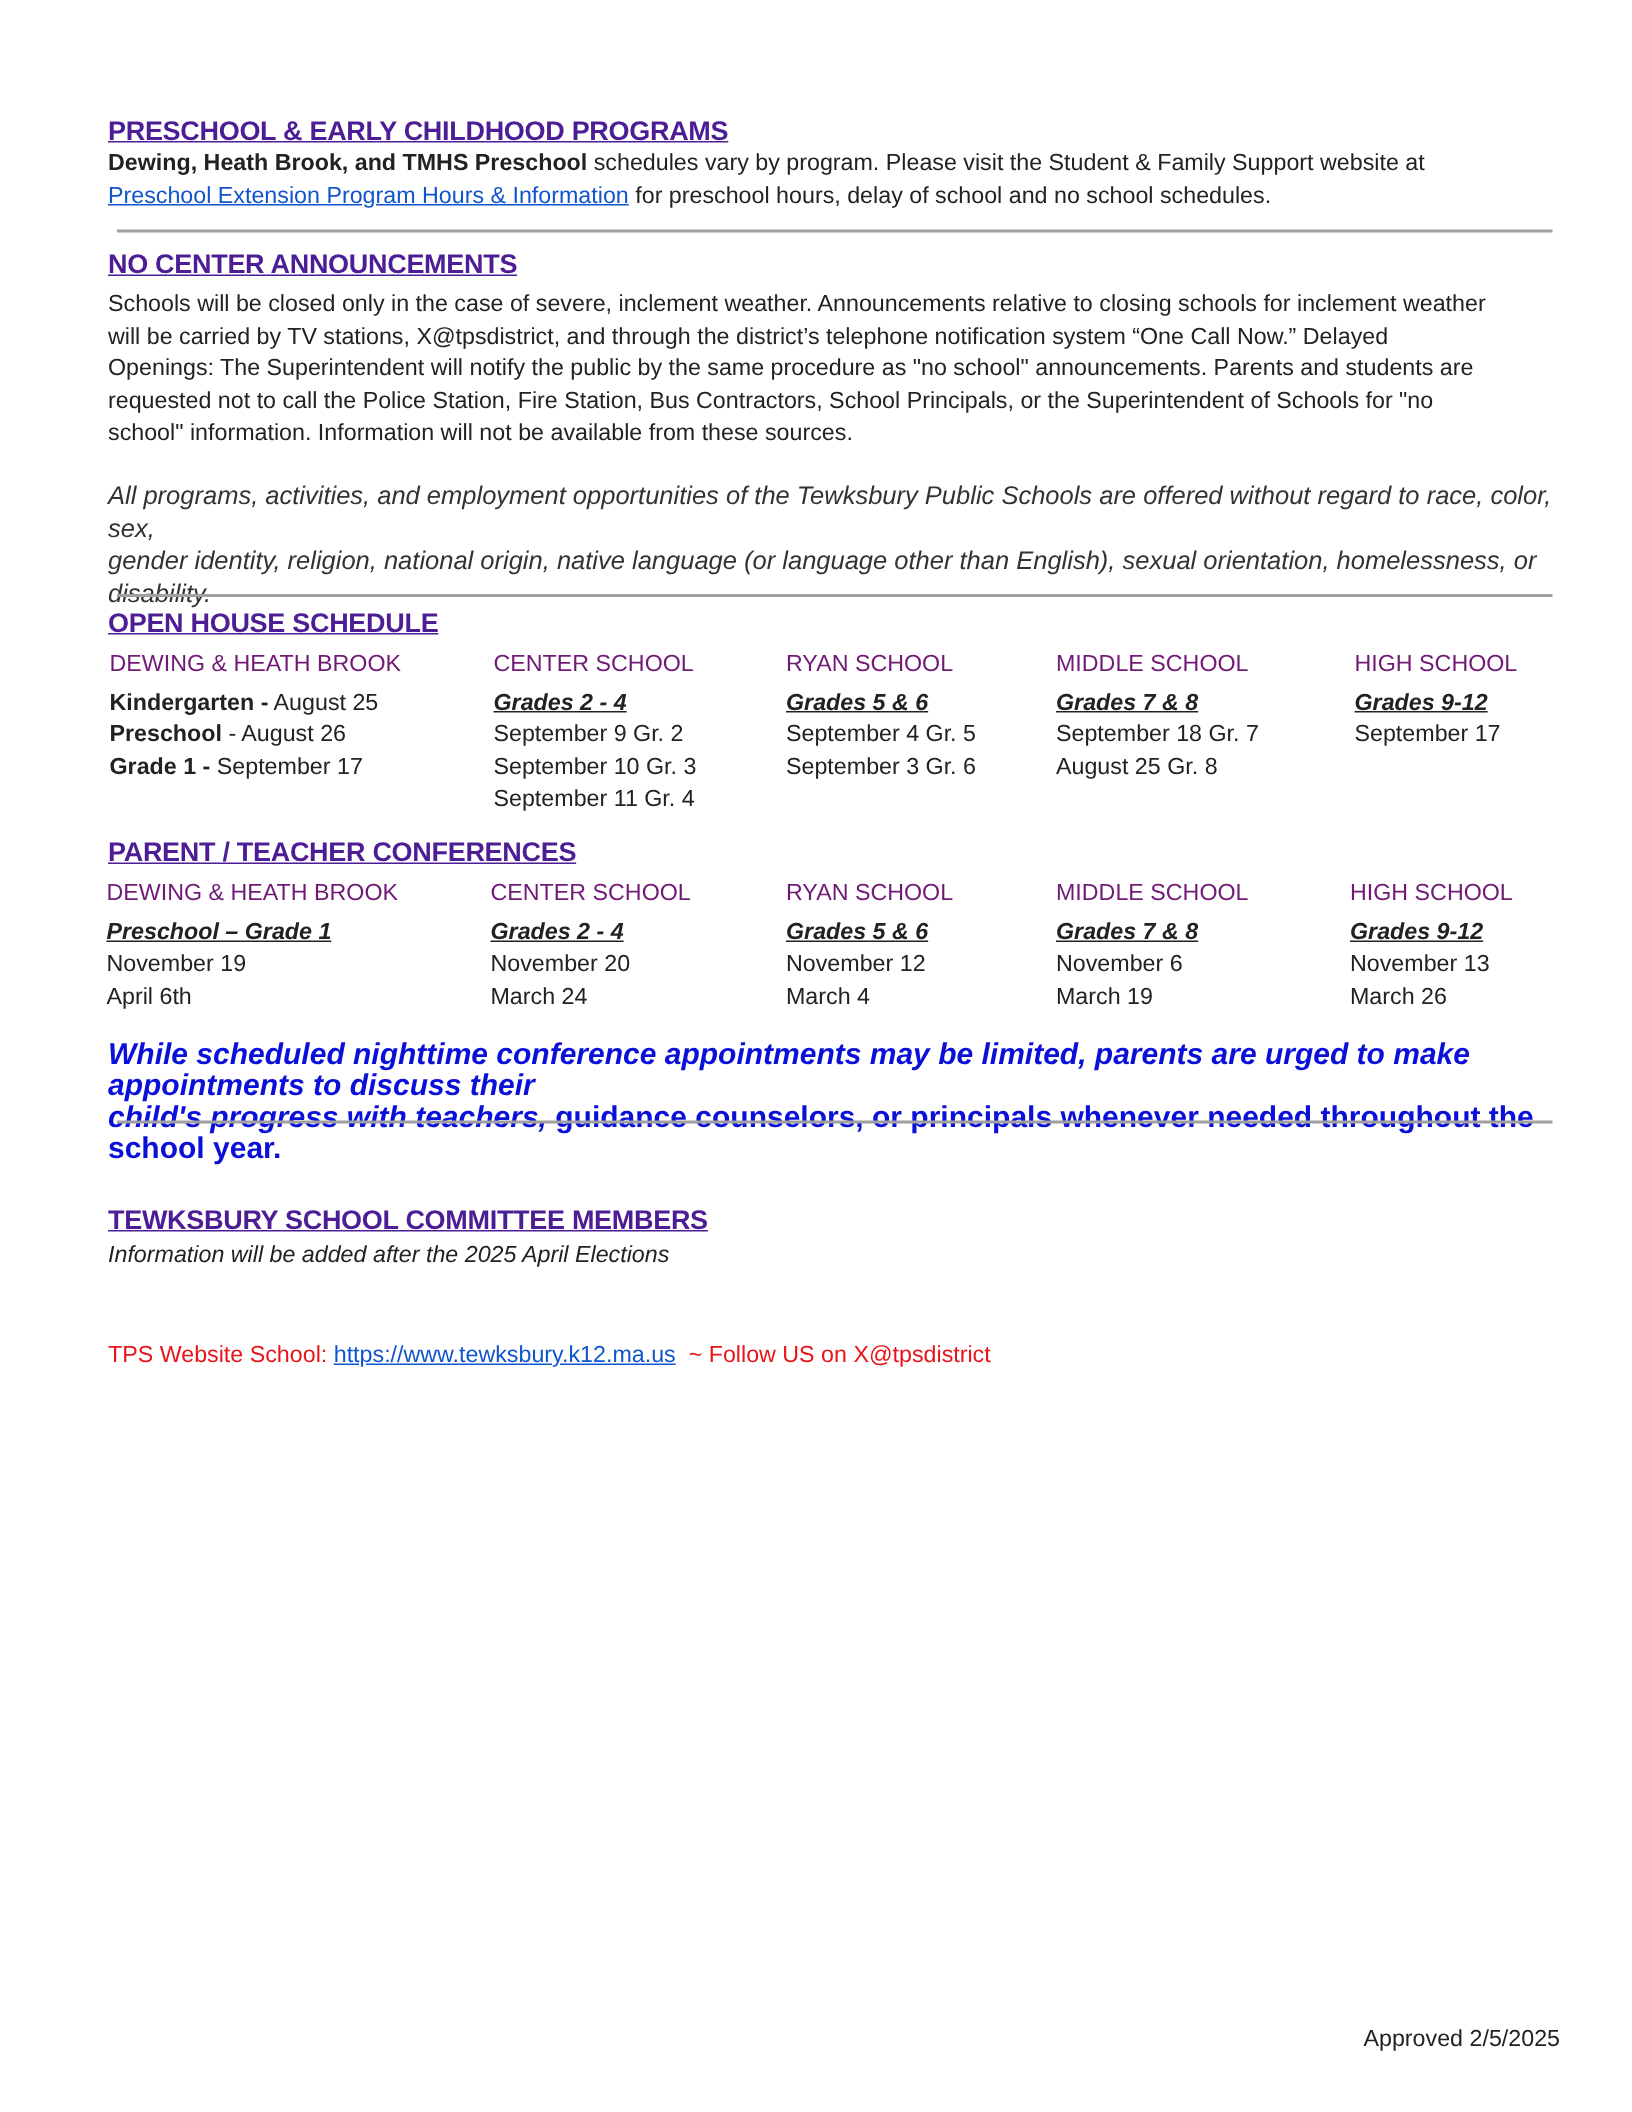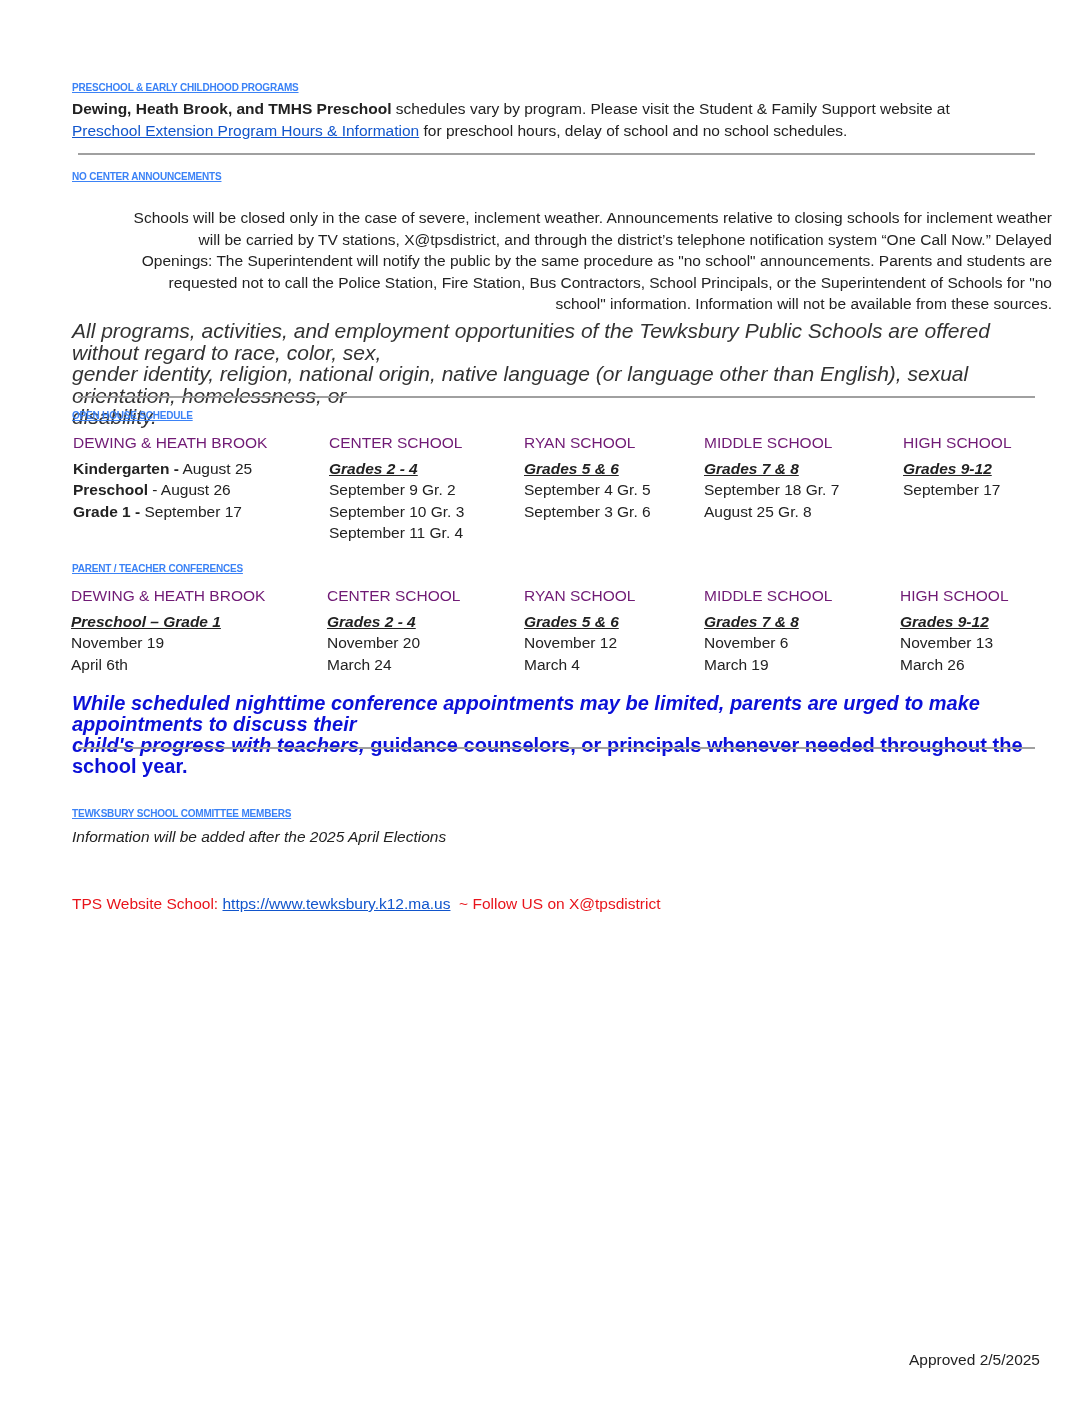--- a/index.html
+++ b/index.html
@@ -3,24 +3,24 @@
 <meta charset="utf-8">
 <style>
   html, body { margin: 0; padding: 0; background: #ffffff; }
   body {
     width: 1088px; height: 1408px; position: relative; overflow: hidden;
     font-family: "Liberation Sans", sans-serif; color: #222222;
     font-size: 15.5px; line-height: 21.5px;
   }
   .page { position: absolute; left: 72px; top: 0; width: 968px; }
   .abs { position: absolute; }
-  .heading { font-weight: bold; text-decoration: underline; color: #3b82f6; font-size: 10px; letter-spacing: -0.2px; }
+  .heading { font-weight: bold; text-decoration: underline; color: #4c1d95; font-size: 18px; letter-spacing: -0.2px; }
   .rule { position: absolute; left: 78px; width: 957px; height: 0; border-top: 2px solid #a0a0a0; }
   .link { color: #1155cc; text-decoration: underline; cursor: pointer; }
-  .italic-note { font-style: italic; color: #333; font-size: 21px; }
+  .italic-note { font-style: italic; color: #333; font-size: 17px; }
   .cols { position: absolute; left: 0; width: 968px; }
   .col { position: absolute; top: 0; }
   .col div { white-space: nowrap; }
   .colhead { color: #701a75; margin-bottom: 4px; }
   .grade { font-weight: bold; font-style: italic; text-decoration: underline; }
   .blue-note { color: #0b10d8; font-weight: bold; font-size: 20px; line-height: 21px; }
   .blue-note .it { font-style: italic; }
   .red { color: #e8141b; }
 </style>
 </head>
@@ -32,21 +32,21 @@
   <div class="abs" style="top:98px; width:968px;">
     <div><b>Dewing, Heath Brook, and TMHS Preschool</b><span> schedules vary by program. Please visit the Student &amp; Family Support website at</span></div>
     <div><span class="link">Preschool Extension Program Hours &amp; Information</span><span> for preschool hours, delay of school and no school schedules.</span></div>
   </div>
 </div>
 
 <div class="rule" style="top:153px;"></div>
 
 <div class="page">
   <div class="abs heading" style="top:166px;">NO CENTER ANNOUNCEMENTS</div>
-  <div class="abs" style="top:207px; width:980px;text-align:right;">
+  <div class="abs" style="top:192px; width:980px;">
     <div>Schools will be closed only in the case of severe, inclement weather. Announcements relative to closing schools for inclement weather</div>
     <div>will be carried by TV stations, X@tpsdistrict, and through the district’s telephone notification system “One Call Now.” Delayed</div>
     <div>Openings: The Superintendent will notify the public by the same procedure as "no school" announcements. Parents and students are</div>
     <div>requested not to call the Police Station, Fire Station, Bus Contractors, School Principals, or the Superintendent of Schools for "no</div>
     <div>school" information.  Information will not be available from these sources.</div>
   </div>
   <div class="abs italic-note" style="top:320px; width:980px;">
     <div>All programs, activities, and employment opportunities of the Tewksbury Public Schools are offered without regard to race, color, sex,</div>
     <div>gender identity, religion, national origin, native language (or language other than English), sexual orientation, homelessness, or</div>
     <div>disability.</div>

